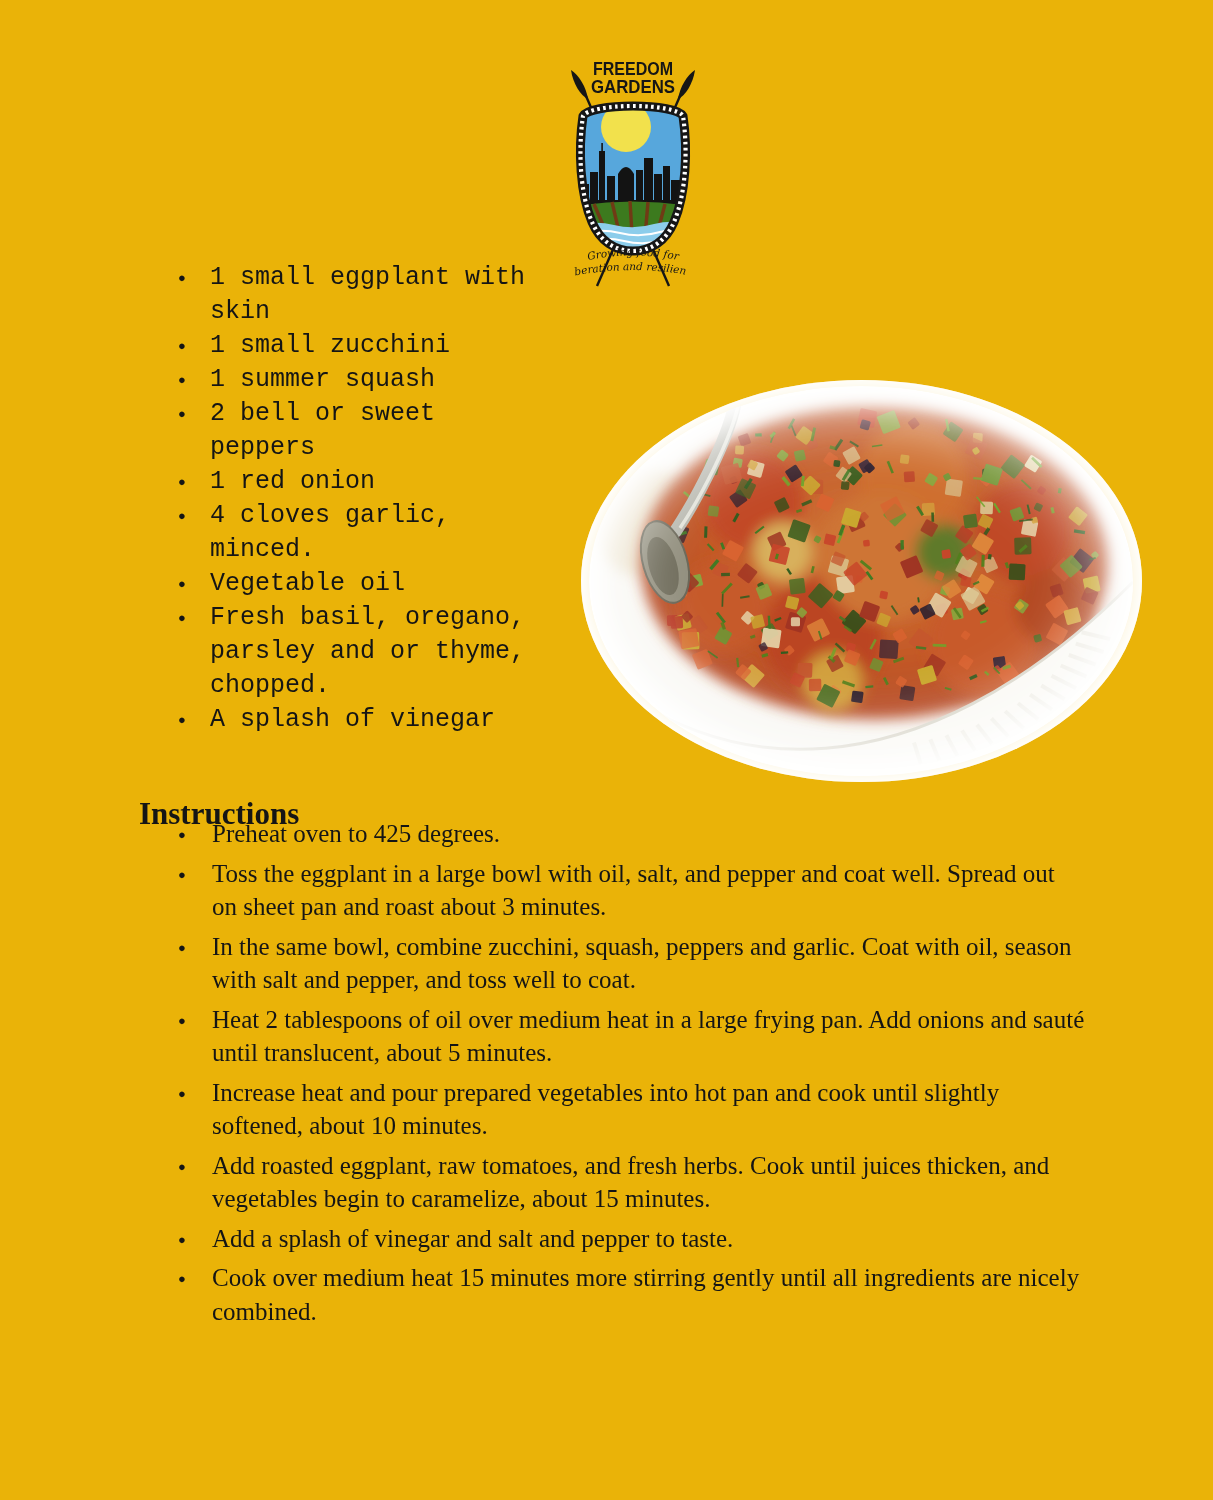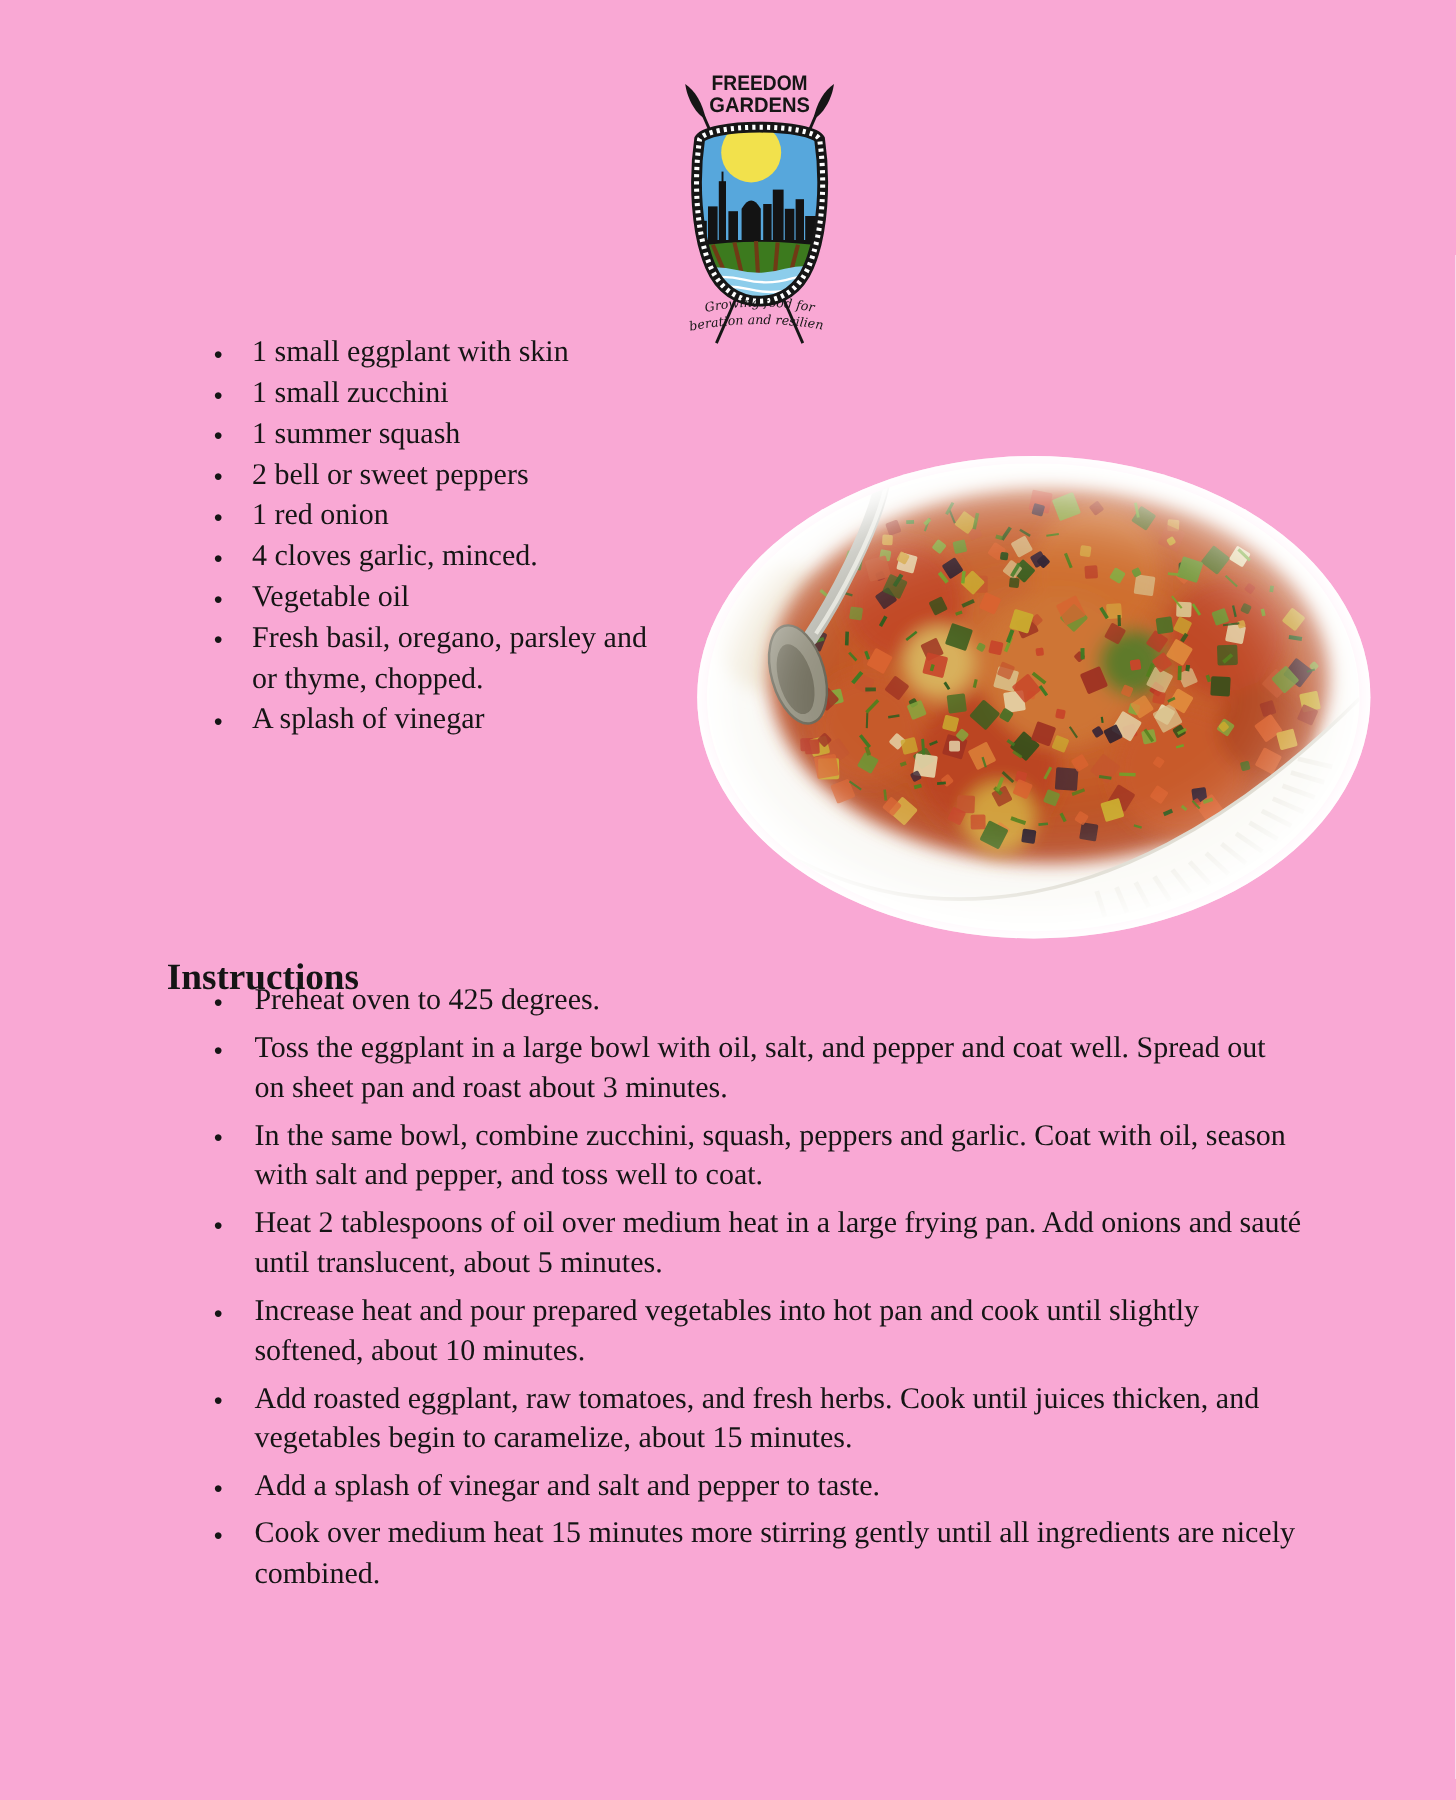--- a/index.html
+++ b/index.html
@@ -2,21 +2,21 @@
 <html><head>
 <meta charset="utf-8">
 <style>
   * { margin:0; padding:0; box-sizing:border-box; }
   html,body { background:#ffffff; }
   body {
     width:1213px; height:1500px;
     font-family:"Liberation Serif","DejaVu Serif",serif;
     color:#151515;
   }
-  .page { position:relative; width:1213px; height:1500px; overflow:hidden; background:#f9a8d4; }
+  .page { position:relative; width:1213px; height:1500px; overflow:hidden; background:#eab308; }
 
   
   .logo { position:absolute; left:562px; top:54px; width:142px; height:240px; }
   .logo svg { display:block; width:100%; height:100%; }
   .wordmark { font-family:"Liberation Sans",sans-serif; font-weight:700; font-size:17.5px; fill:#161616; }
   .tagline  { font-family:"DejaVu Serif",serif; font-style:italic; font-size:10.5px; fill:#161616; }
 
   
   .title {
     position:absolute; left:139px; top:246px;
@@ -25,21 +25,21 @@
   .heading {
     position:absolute; left:139px; top:797px;
     font-size:31px; font-weight:700; line-height:33px;
   }
   ul.blist { list-style:none; }
   ul.blist li { position:relative; font-size:25px; }
   ul.blist li::before {
     content:"●"; position:absolute; left:39px; top:1px;
     font-size:13px; line-height:inherit;
   }
-  ul.ingredients { position:absolute; left:139px; top:277px; width:412px; }
+  ul.ingredients { position:absolute; left:139px; top:261px; width:412px;font-family:Liberation Mono, monospace; }
   ul.ingredients li { padding-left:71px; line-height:34px; }
   ul.ingredients li::before { line-height:34px; }
   ul.steps { position:absolute; left:139px; top:817px; width:946px; }
   ul.steps li { padding-left:73px; line-height:33.5px; margin-bottom:6px; }
   ul.steps li::before { line-height:33.5px; }
 
   
   .photo { position:absolute; left:583px; top:382px; width:557px; height:398px; }
   .photo svg { display:block; width:100%; height:100%; }
   .feather {

